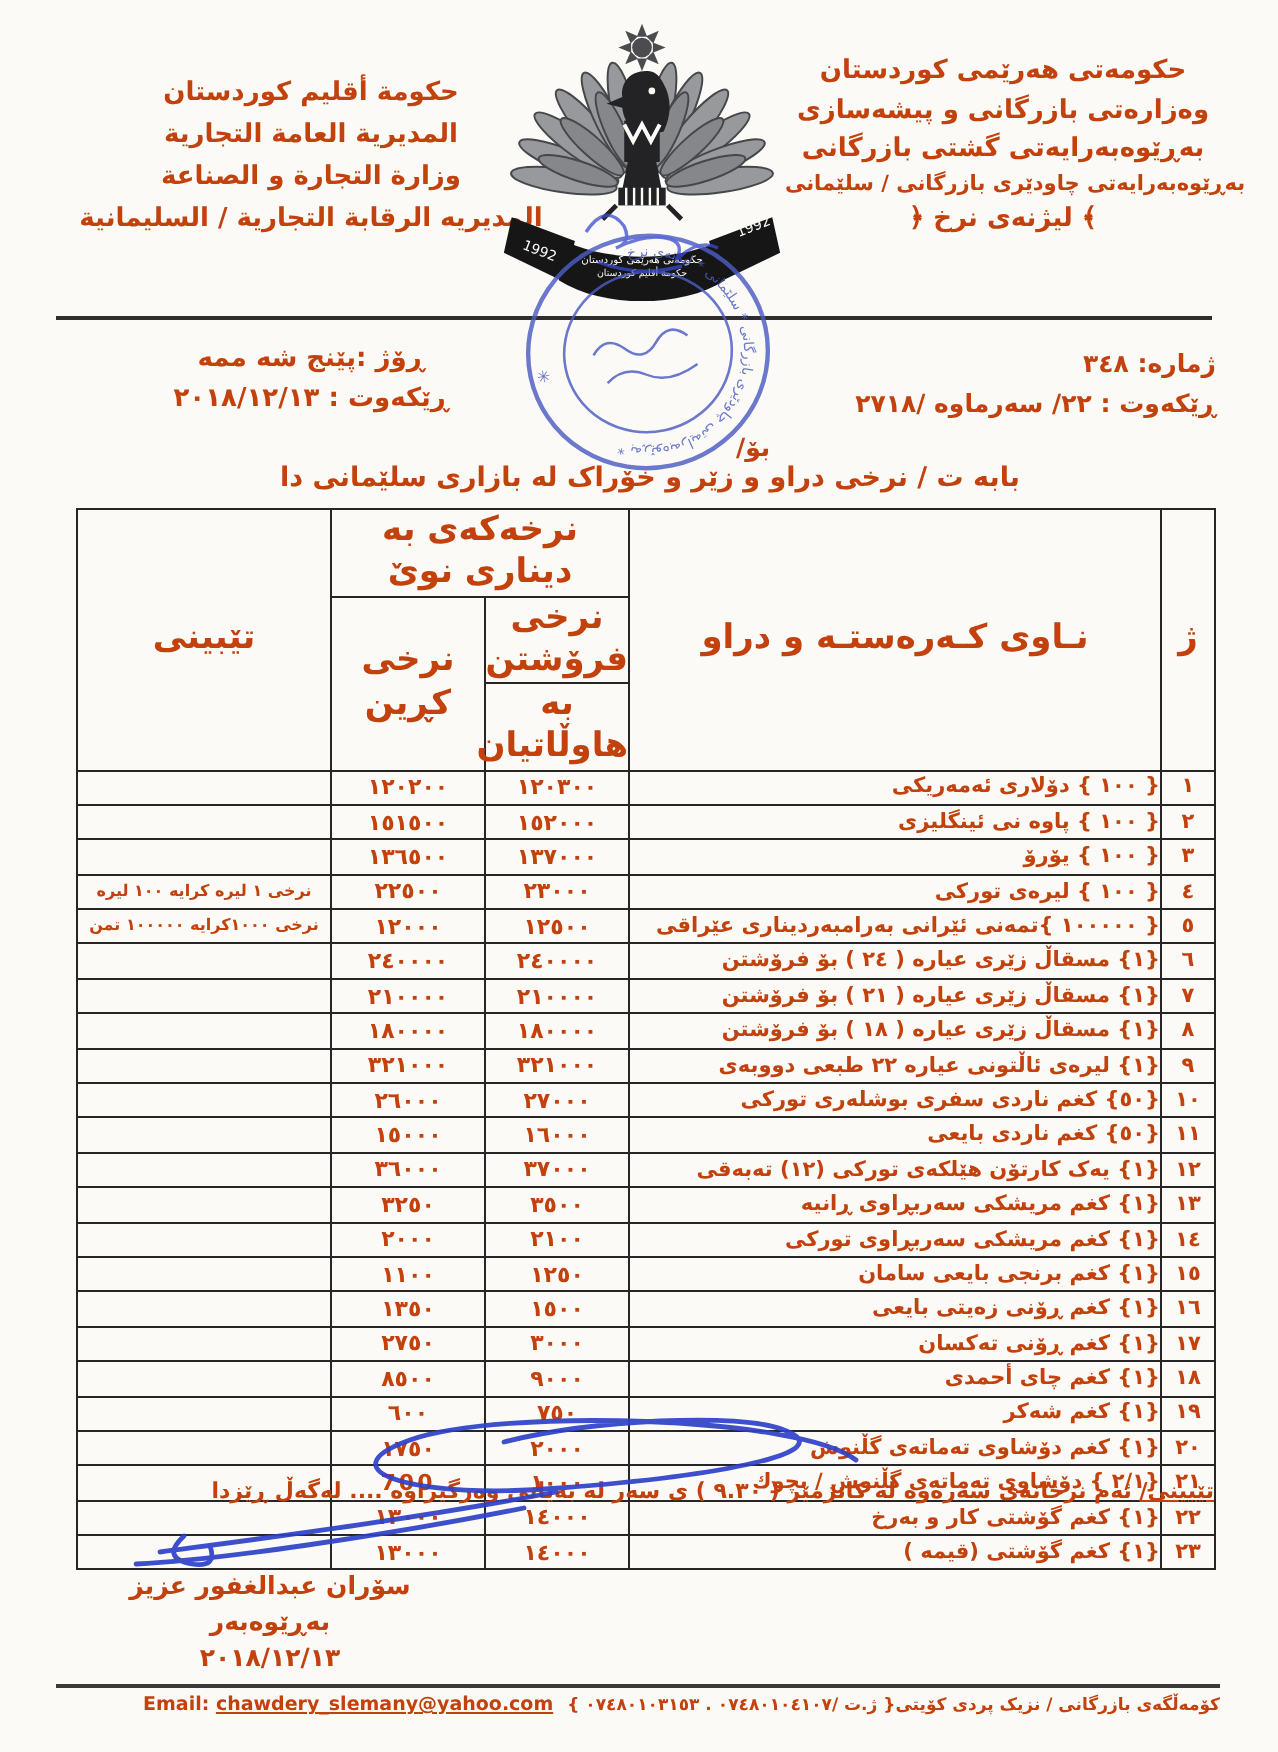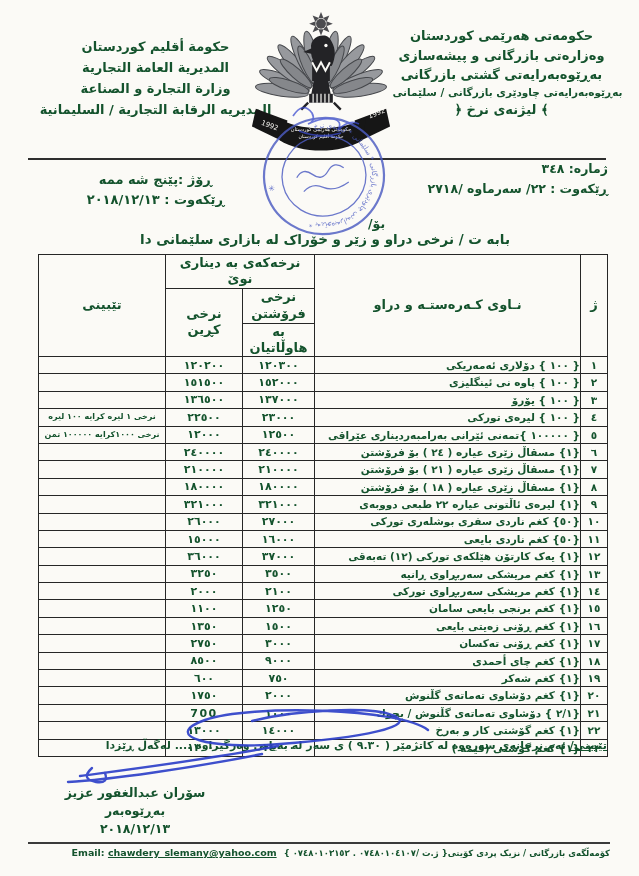--- a/index.html
+++ b/index.html
@@ -1,45 +1,45 @@
 <!DOCTYPE html>
 <html lang="ckb"><head>
 <meta charset="utf-8">
 <style>
   html,body{margin:0;padding:0;background:#e9e7e2;}
   .page{
     position:relative;width:639px;height:876px;margin:0 auto;
-    background:#fbfaf6;overflow:hidden;color:#14532d;
+    background:#fbfaf6;overflow:hidden;color:#c2410c;
     font-family:"DejaVu Sans",sans-serif;
   }
   .abs{position:absolute;}
   
   .hdr-left{left:28px;top:36px;width:255px;text-align:center;direction:rtl;
     font-size:13px;font-weight:bold;line-height:1.62;}
   .hdr-right{left:380px;top:26px;width:243px;text-align:center;direction:rtl;
     font-size:13px;font-weight:bold;line-height:1.5;}
   .hdr-right .small-line{font-size:10.5px;margin-left:12px;}
   .emblem-svg{left:247px;top:6px;z-index:1;}
   .stamp-svg{left:249px;top:88px;z-index:4;opacity:.82;}
   .divider{left:28px;top:158px;width:578px;height:2px;background:#2e2e2e;z-index:2;}
   
   .meta-left{left:58px;top:170px;width:195px;text-align:center;direction:rtl;
     font-size:13px;font-weight:bold;line-height:1.55;}
-  .meta-right{left:400px;top:159px;width:208px;text-align:right;direction:rtl;
+  .meta-right{left:400px;top:172px;width:208px;text-align:right;direction:rtl;
     font-size:12.5px;font-weight:bold;line-height:1.6;}
   .to-line{left:368px;top:216px;direction:rtl;font-size:12.5px;font-weight:bold;}
   .doc-title{left:105px;top:231px;width:440px;text-align:center;direction:rtl;
     font-size:13.5px;font-weight:bold;}
   
   table.price{position:absolute;left:38px;top:254px;width:569px;
     border-collapse:collapse;direction:rtl;table-layout:fixed;}
   table.price th,table.price td{border:1px solid #262626;padding:0;}
   col.c-no{width:27px;}  col.c-name{width:266px;}
   col.c-sell{width:72px;} col.c-buy{width:77px;} col.c-note{width:127px;}
-  table.price th{font-size:13px;font-weight:bold;text-align:center;
+  table.price th{font-size:17px;font-weight:bold;text-align:center;
     white-space:pre-line;line-height:1.25;}
   th.sub{font-size:10px;height:16px;}
   tr.h1 th.grp{height:20px;}
   tr.h2 th{height:34px;}
   tbody td{height:16.4px;font-size:10.5px;font-weight:bold;line-height:1;}
   td.cell-no{text-align:center;font-size:10.5px;}
   td.cell-name{text-align:right;padding-right:3px;overflow:hidden;white-space:nowrap;}
   td.cell-num{text-align:center;font-size:11px;letter-spacing:1.5px;}
   td.cell-note{text-align:center;font-size:8px;letter-spacing:0;}
   

